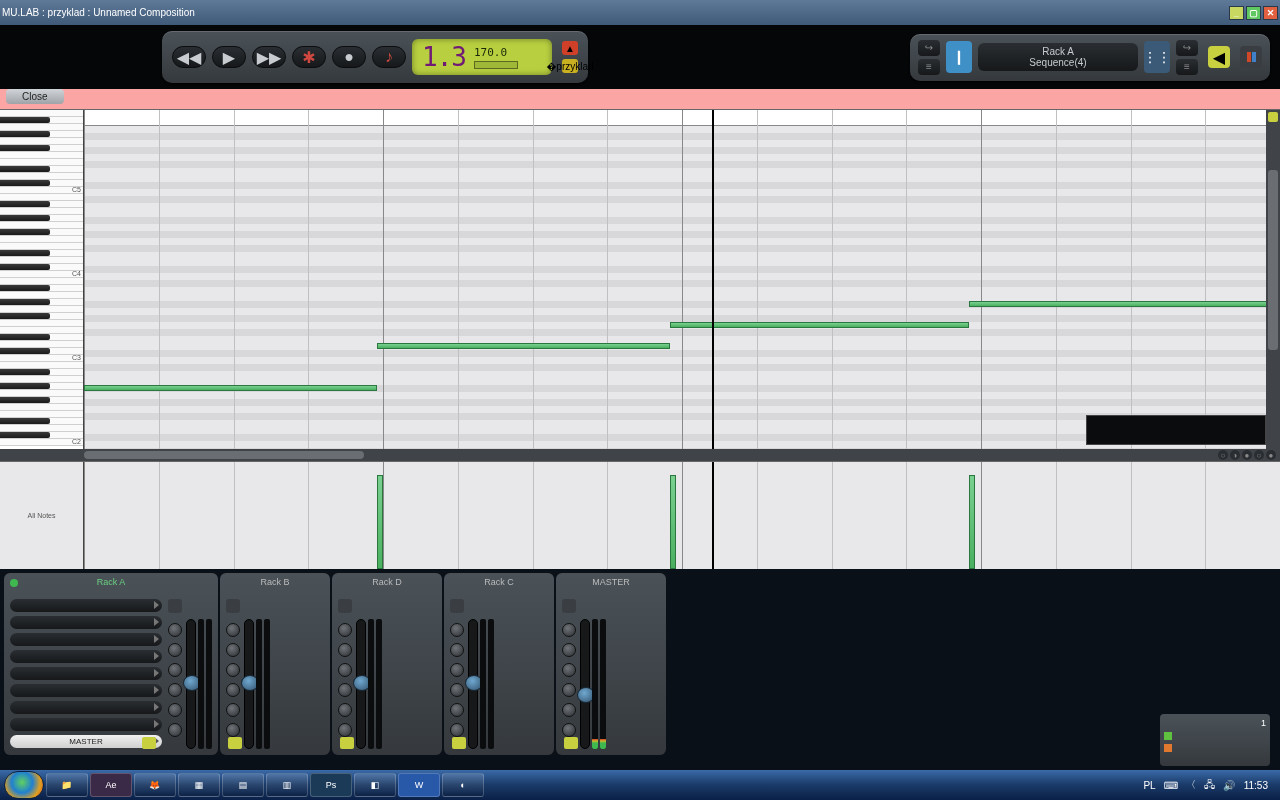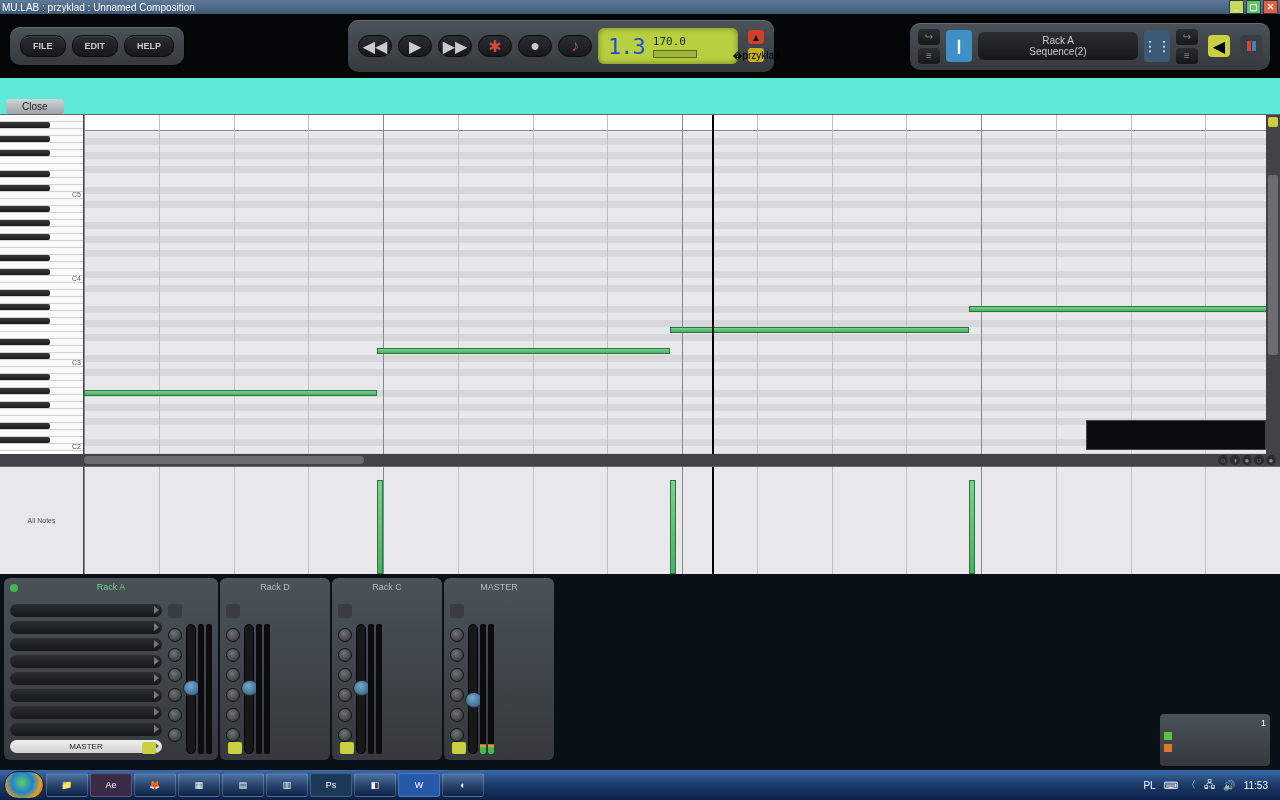--- a/index.html
+++ b/index.html
@@ -1,40 +1,40 @@
 <!DOCTYPE html>
 <html><head>
 <meta charset="utf-8">
 <style>
 *{margin:0;padding:0;box-sizing:border-box;font-family:Verdana,Arial,sans-serif;user-select:none}
 html,body{width:1280px;height:800px;overflow:hidden;background:#0a1018}
-.titlebar{height:14px;background:linear-gradient(#5f7a99,#3f5a78);display:flex;align-items:center;padding:0 2px;color:#fff;font-size:10px}
+.titlebar{height:25px;background:linear-gradient(#5f7a99,#3f5a78);display:flex;align-items:center;padding:0 2px;color:#fff;font-size:10px}
 .titlebar .buttons{margin-left:auto;display:flex;gap:2px}
 .titlebar .buttons span{width:15px;height:14px;display:flex;align-items:center;justify-content:center;font-size:9px;font-weight:bold;border:1px solid #2a3a4a}
 .wbtn-min{background:#c8d860}.wbtn-max{background:#60c860}.wbtn-cls{background:#e06040}
 .toolbar{height:64px;background:#050608;display:flex;align-items:center;padding:0 10px;gap:12px}
 .tb-group{background:linear-gradient(#4a5258,#35393d);border-radius:10px;padding:8px 10px;display:flex;align-items:center;gap:6px;box-shadow:inset 0 1px 0 rgba(255,255,255,.15),0 1px 2px #000}
 .tb-btn{background:linear-gradient(#2a2e32,#16181a);color:#c8ccd0;font-size:9px;font-weight:bold;padding:5px 12px;border-radius:10px;cursor:pointer;border:1px solid #0a0c0e;box-shadow:inset 0 1px 0 rgba(255,255,255,.1)}
 .transport-btn{width:34px;height:22px;background:linear-gradient(#2a2e32,#16181a);border-radius:11px;display:flex;align-items:center;justify-content:center;color:#c8ccd0;cursor:pointer;border:1px solid #0a0c0e}
 .transport-btn svg,.transport-btn span{pointer-events:none}
 .lcd{background:#b8d040;border-radius:6px;padding:4px 10px;display:flex;align-items:center;gap:8px;min-width:140px;height:36px;box-shadow:inset 0 0 6px rgba(0,0,0,.4)}
-.lcd-big{font-family:monospace;font-size:22px;color:#1d4ed8;letter-spacing:-1px}
+.lcd-big{font-family:monospace;font-size:26px;color:#701a75;letter-spacing:-1px}
 .lcd-small{font-family:monospace;font-size:11px;color:#1a2808}
 .lcd-bar{width:44px;height:8px;border:1px solid #5a6820;background:#a0b838;margin-top:2px}
 .metro{display:flex;flex-direction:column;gap:4px;margin-left:4px}
 .metro span{width:16px;height:14px;border-radius:3px;display:flex;align-items:center;justify-content:center;font-size:10px}
 .metro-a{background:#d04028}.metro-b{background:#c8b020}
 .spacer{flex:1}
 .rack-sel{background:linear-gradient(#4a5258,#35393d);border-radius:10px;padding:6px 8px;display:flex;align-items:center;gap:6px;box-shadow:inset 0 1px 0 rgba(255,255,255,.15),0 1px 2px #000}
 .rack-icon{width:26px;height:32px;background:#4090c8;border-radius:4px;display:flex;align-items:center;justify-content:center;color:#fff;font-size:14px}
 .rack-info{background:linear-gradient(#2a2e32,#16181a);border-radius:6px;padding:3px 20px;color:#c8ccd0;font-size:10px;text-align:center;min-width:160px}
 .nav-btn{width:22px;height:16px;background:linear-gradient(#2a2e32,#16181a);border-radius:4px;display:flex;align-items:center;justify-content:center;color:#888;font-size:10px;cursor:pointer}
 .nav-col{display:flex;flex-direction:column;gap:3px}
 .sq-btn{width:22px;height:22px;background:#3a3e42;border-radius:4px;margin-left:4px;cursor:pointer;display:flex;align-items:center;justify-content:center}
-.close-row{display:flex;background:#5eead4;height:36px;align-items:flex-end}
+.close-row{display:flex;background:#fca5a5;height:20px;align-items:flex-start}
 .close-btn{background:linear-gradient(#d0d4d8,#a0a4a8);padding:2px 16px;border-radius:4px;font-size:10px;margin-left:6px;cursor:pointer;color:#222}
 .piano-roll{display:flex;height:340px;border-top:1px solid #666;position:relative}
 .piano-keys{width:84px;background:#fff;border-right:1px solid #444;position:relative;overflow:hidden}
 .key{height:7px;border-bottom:1px solid #d0d0d0;position:relative;background:#fafafa}
 .key.black::before{content:"";position:absolute;left:0;top:0;width:50px;height:100%;background:linear-gradient(#3a3a3a,#1a1a1a);border-radius:0 2px 2px 0}
 .key .lbl{position:absolute;right:2px;font-size:7px;color:#555;top:-1px}
 .roll-grid{flex:1;position:relative;background:#e8e8ea;overflow:hidden}
 .row{position:absolute;left:0;right:0;height:7px}
 .row.sharp{background:#d8d8da}
 .vline{position:absolute;top:0;bottom:0;width:1px;background:#c0c0c0}
@@ -84,25 +84,20 @@
 <div class="titlebar">
   <span>MU.LAB : przyklad : Unnamed Composition</span>
   <div class="buttons">
     <span class="wbtn-min">_</span>
     <span class="wbtn-max">▢</span>
     <span class="wbtn-cls">✕</span>
   </div>
 </div>
 
 <div class="toolbar">
-  <div class="tb-group">
-    <div class="tb-btn">FILE</div>
-    <div class="tb-btn">EDIT</div>
-    <div class="tb-btn">HELP</div>
-  </div>
 
   <div style="width:140px"></div>
 
   <div class="tb-group">
     <div class="transport-btn">
         <span>◀◀</span>
       </div>
     <div class="transport-btn">
         <span>▶</span>
       </div>
@@ -134,21 +129,21 @@
   <div class="spacer"></div>
 
   <div class="rack-sel">
     <div class="nav-col">
       <div class="nav-btn">↪</div>
       <div class="nav-btn">≡</div>
     </div>
     <div class="rack-icon">⎹⎸</div>
     <div class="rack-info">
       <div>Rack A</div>
-      <div>Sequence(2)</div>
+      <div>Sequence(4)</div>
     </div>
     <div class="rack-icon" style="background:#3a5a78">⋮⋮</div>
     <div class="nav-col">
       <div class="nav-btn">↪</div>
       <div class="nav-btn">≡</div>
     </div>
     <div class="sq-btn" style="background:#c8d040">◀</div>
     <div class="sq-btn">
         <span style="width:4px;height:10px;background:#d04828;display:inline-block;margin-right:1px"></span>
         <span style="width:4px;height:10px;background:#4080c8;display:inline-block"></span>
@@ -366,20 +361,46 @@
             <div class="meter-fill" style="height:0%"></div>
           </div>
           <div class="meter">
             <div class="meter-fill" style="height:0%"></div>
           </div>
         </div>
       </div>
       <div style="position:absolute;bottom:6px;left:138px;width:14px;height:12px;background:#c8d040;border-radius:2px"></div>
     </div>
     <div class="channel narrow">
+      <div class="ch-head">Rack B</div>
+      <div class="ch-right">
+        <div class="knob-col">
+          <div class="mute"></div>
+          <div class="knob"></div>
+          <div class="knob"></div>
+          <div class="knob"></div>
+          <div class="knob"></div>
+          <div class="knob"></div>
+          <div class="knob"></div>
+        </div>
+        <div class="fader-assy">
+          <div class="fader-track">
+            <div class="fader-cap" style="top:55.3px"></div>
+          </div>
+          <div class="meter">
+            <div class="meter-fill" style="height:0%"></div>
+          </div>
+          <div class="meter">
+            <div class="meter-fill" style="height:0%"></div>
+          </div>
+        </div>
+      </div>
+      <div style="position:absolute;bottom:6px;left:8px;width:14px;height:12px;background:#c8d040;border-radius:2px"></div>
+    </div>
+    <div class="channel narrow">
       <div class="ch-head">Rack D</div>
       <div class="ch-right">
         <div class="knob-col">
           <div class="mute"></div>
           <div class="knob"></div>
           <div class="knob"></div>
           <div class="knob"></div>
           <div class="knob"></div>
           <div class="knob"></div>
           <div class="knob"></div>

